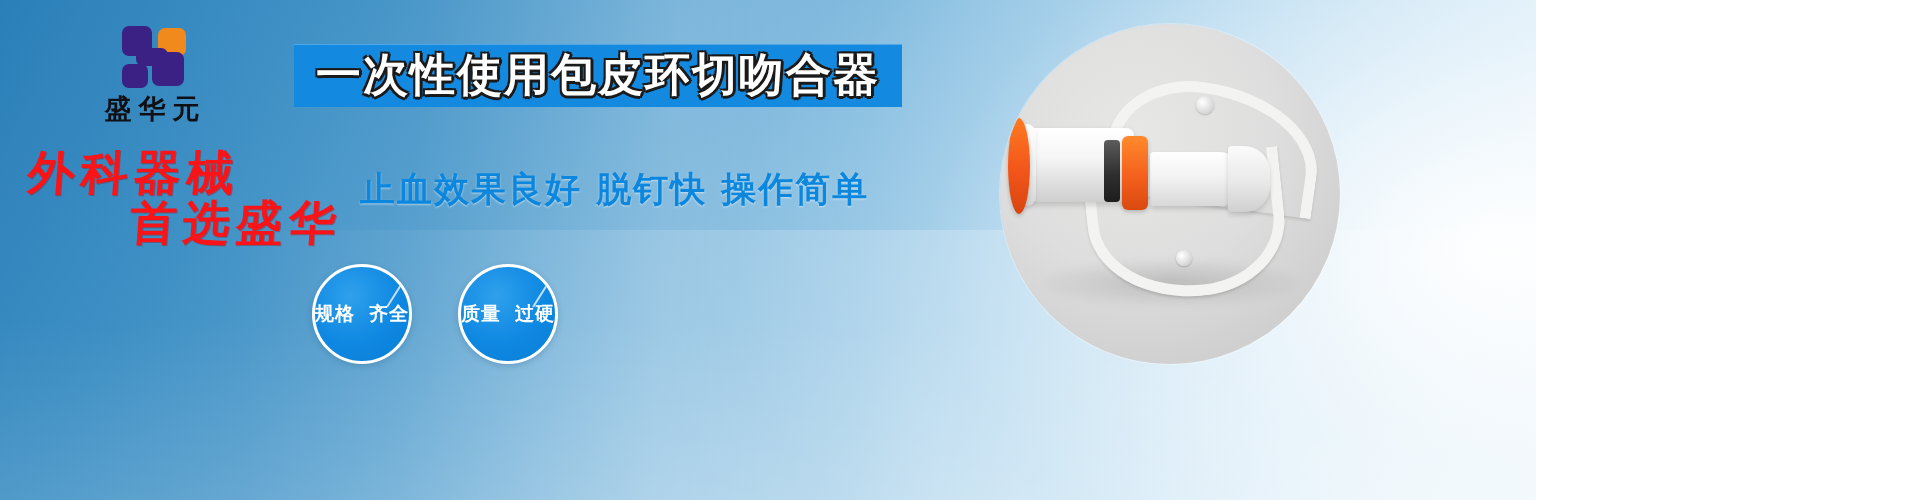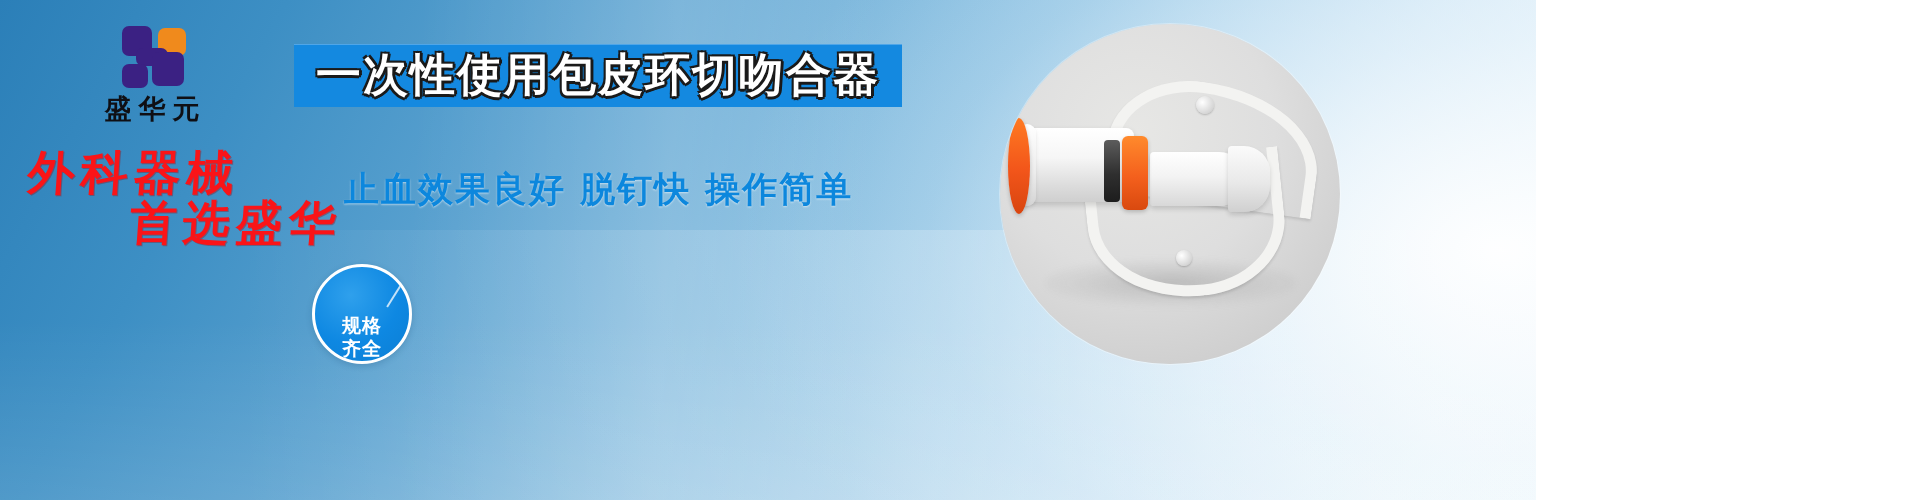--- a/index.html
+++ b/index.html
@@ -120,21 +120,21 @@
       2px -2px 0 #1a1a1a,
       -2px 2px 0 #1a1a1a,
       -2px -2px 0 #1a1a1a,
       0 3px 0 #1a1a1a,
       3px 0 0 #1a1a1a;
   }
 
   
   #subtitle {
     position: absolute;
-    left: 344px;
+    left: 360px;
     top: 166px;
     font-size: 35px;
     font-weight: 600;
     color: #0c87dd;
     letter-spacing: 2px;
     white-space: nowrap;
     font-family: "DejaVu Sans", "Liberation Sans", sans-serif;
     text-shadow: 0 1px 2px rgba(255,255,255,0.55);
     user-select: none;
   }
@@ -149,23 +149,23 @@
   }
   .badge {
     position: relative;
     width: 94px;
     height: 94px;
     border-radius: 50%;
     background: radial-gradient(circle at 38% 30%, #2fa0ec 0%, #0e88e2 55%, #0b7ed4 100%);
     border: 3px solid #ffffff;
     box-shadow: 0 2px 6px rgba(20,70,110,0.22);
     display: flex;
-    flex-direction: column;
+    flex-direction: row;
     align-items: center;
-    justify-content: flex-end;
+    justify-content: space-between;
     color: #ffffff;
     font-size: 19px;
     font-weight: 600;
     line-height: 1.25;
     letter-spacing: 1px;
     font-family: "DejaVu Sans", "Liberation Sans", sans-serif;
     overflow: hidden;
     user-select: none;
   }
   .badge::after {
@@ -314,20 +314,24 @@
   <div id="title-bar">
     <div id="title-text">一次性使用包皮环切吻合器</div>
   </div>
 
   <div id="subtitle">止血效果良好 脱钉快 操作简单</div>
 
   <div id="badges">
     <div class="badge">
       <span class="badge-line">规格</span>
       <span class="badge-line">齐全</span>
+    </div>
+    <div class="badge">
+      <span class="badge-line">质量</span>
+      <span class="badge-line">过硬</span>
     </div>
   </div>
 
   <div id="product">
     <div class="dev shadow-blob"></div>
     <div class="dev arm-upper"></div>
     <div class="dev arm-lower"></div>
     <div class="dev cone"></div>
     <div class="dev cone-tip"></div>
     <div class="dev barrel"></div>

